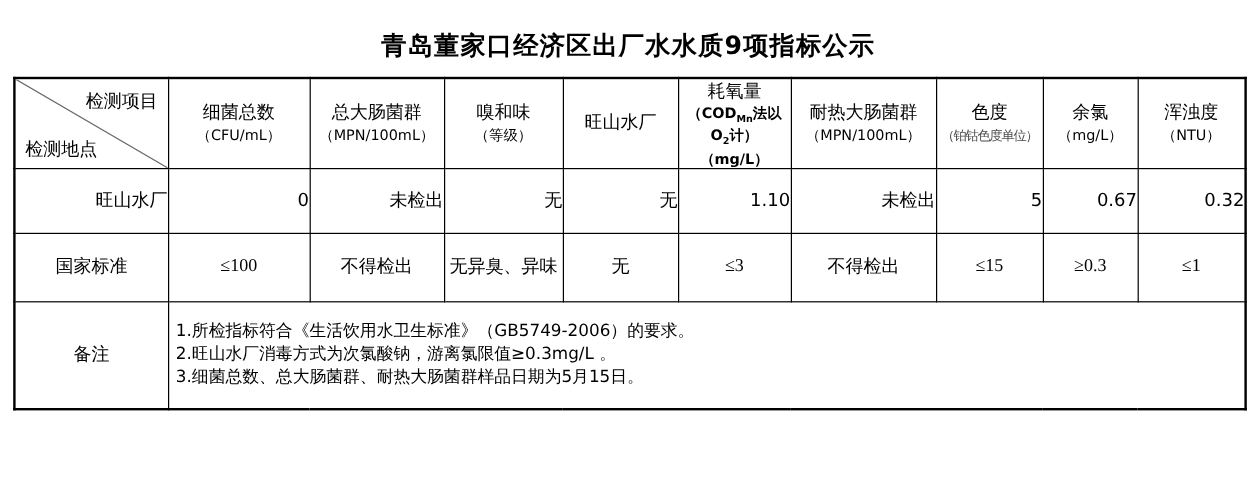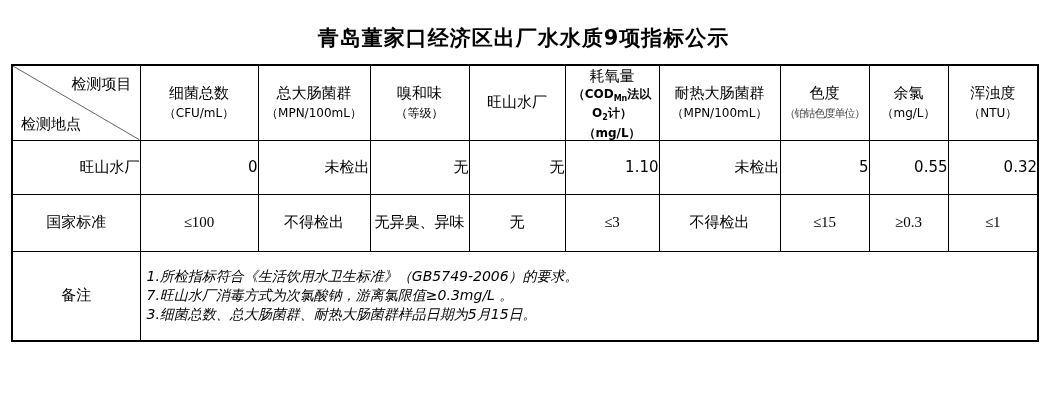--- a/index.html
+++ b/index.html
@@ -59,21 +59,21 @@
   .col-unit.small sub { font-size: 8px; }
   .col-unit.tiny { font-size: 11px; color: #4a4a4a; letter-spacing: -1px; }
 
   .val { white-space: nowrap; }
 
   .notes-cell {
     text-align: left !important;
     padding: 4px 6px !important;
     font-size: 14px !important;
   }
-  .notes-cell .note-line { line-height: 19px; white-space: nowrap; font-style: italic; }
+  .notes-cell .note-line { line-height: 19px; white-space: nowrap; }
 </style>
 </head>
 <body>
 
 <div class="page">
 
   <h1 class="title">青岛董家口经济区出厂水水质9项指标公示</h1>
 
 
   <table class="wq">
@@ -157,21 +157,21 @@
       <td>
             <div class="val">1.10</div>
           </td>
       <td>
             <div class="val">未检出</div>
           </td>
       <td>
             <div class="val">5</div>
           </td>
       <td>
-            <div class="val">0.55</div>
+            <div class="val">0.67</div>
           </td>
       <td>
             <div class="val">0.32</div>
           </td>
     </tr>
 
     <tr class="r-2">
       <td>
             <div class="val">国家标准</div>
           </td>
@@ -203,20 +203,20 @@
             <div class="val">≤1</div>
           </td>
     </tr>
 
     <tr class="r-notes">
       <td>
             <div class="val">备注</div>
           </td>
       <td class="notes-cell" colspan="9">
         <div class="note-line">1.所检指标符合《生活饮用水卫生标准》（GB5749-2006）的要求。</div>
-        <div class="note-line">7.旺山水厂消毒方式为次氯酸钠，游离氯限值≥0.3mg/L 。</div>
+        <div class="note-line">2.旺山水厂消毒方式为次氯酸钠，游离氯限值≥0.3mg/L 。</div>
         <div class="note-line">3.细菌总数、总大肠菌群、耐热大肠菌群样品日期为5月15日。</div>
       </td>
     </tr>
   </tbody>
     </table>
 
 </div>
 
 </body></html>

